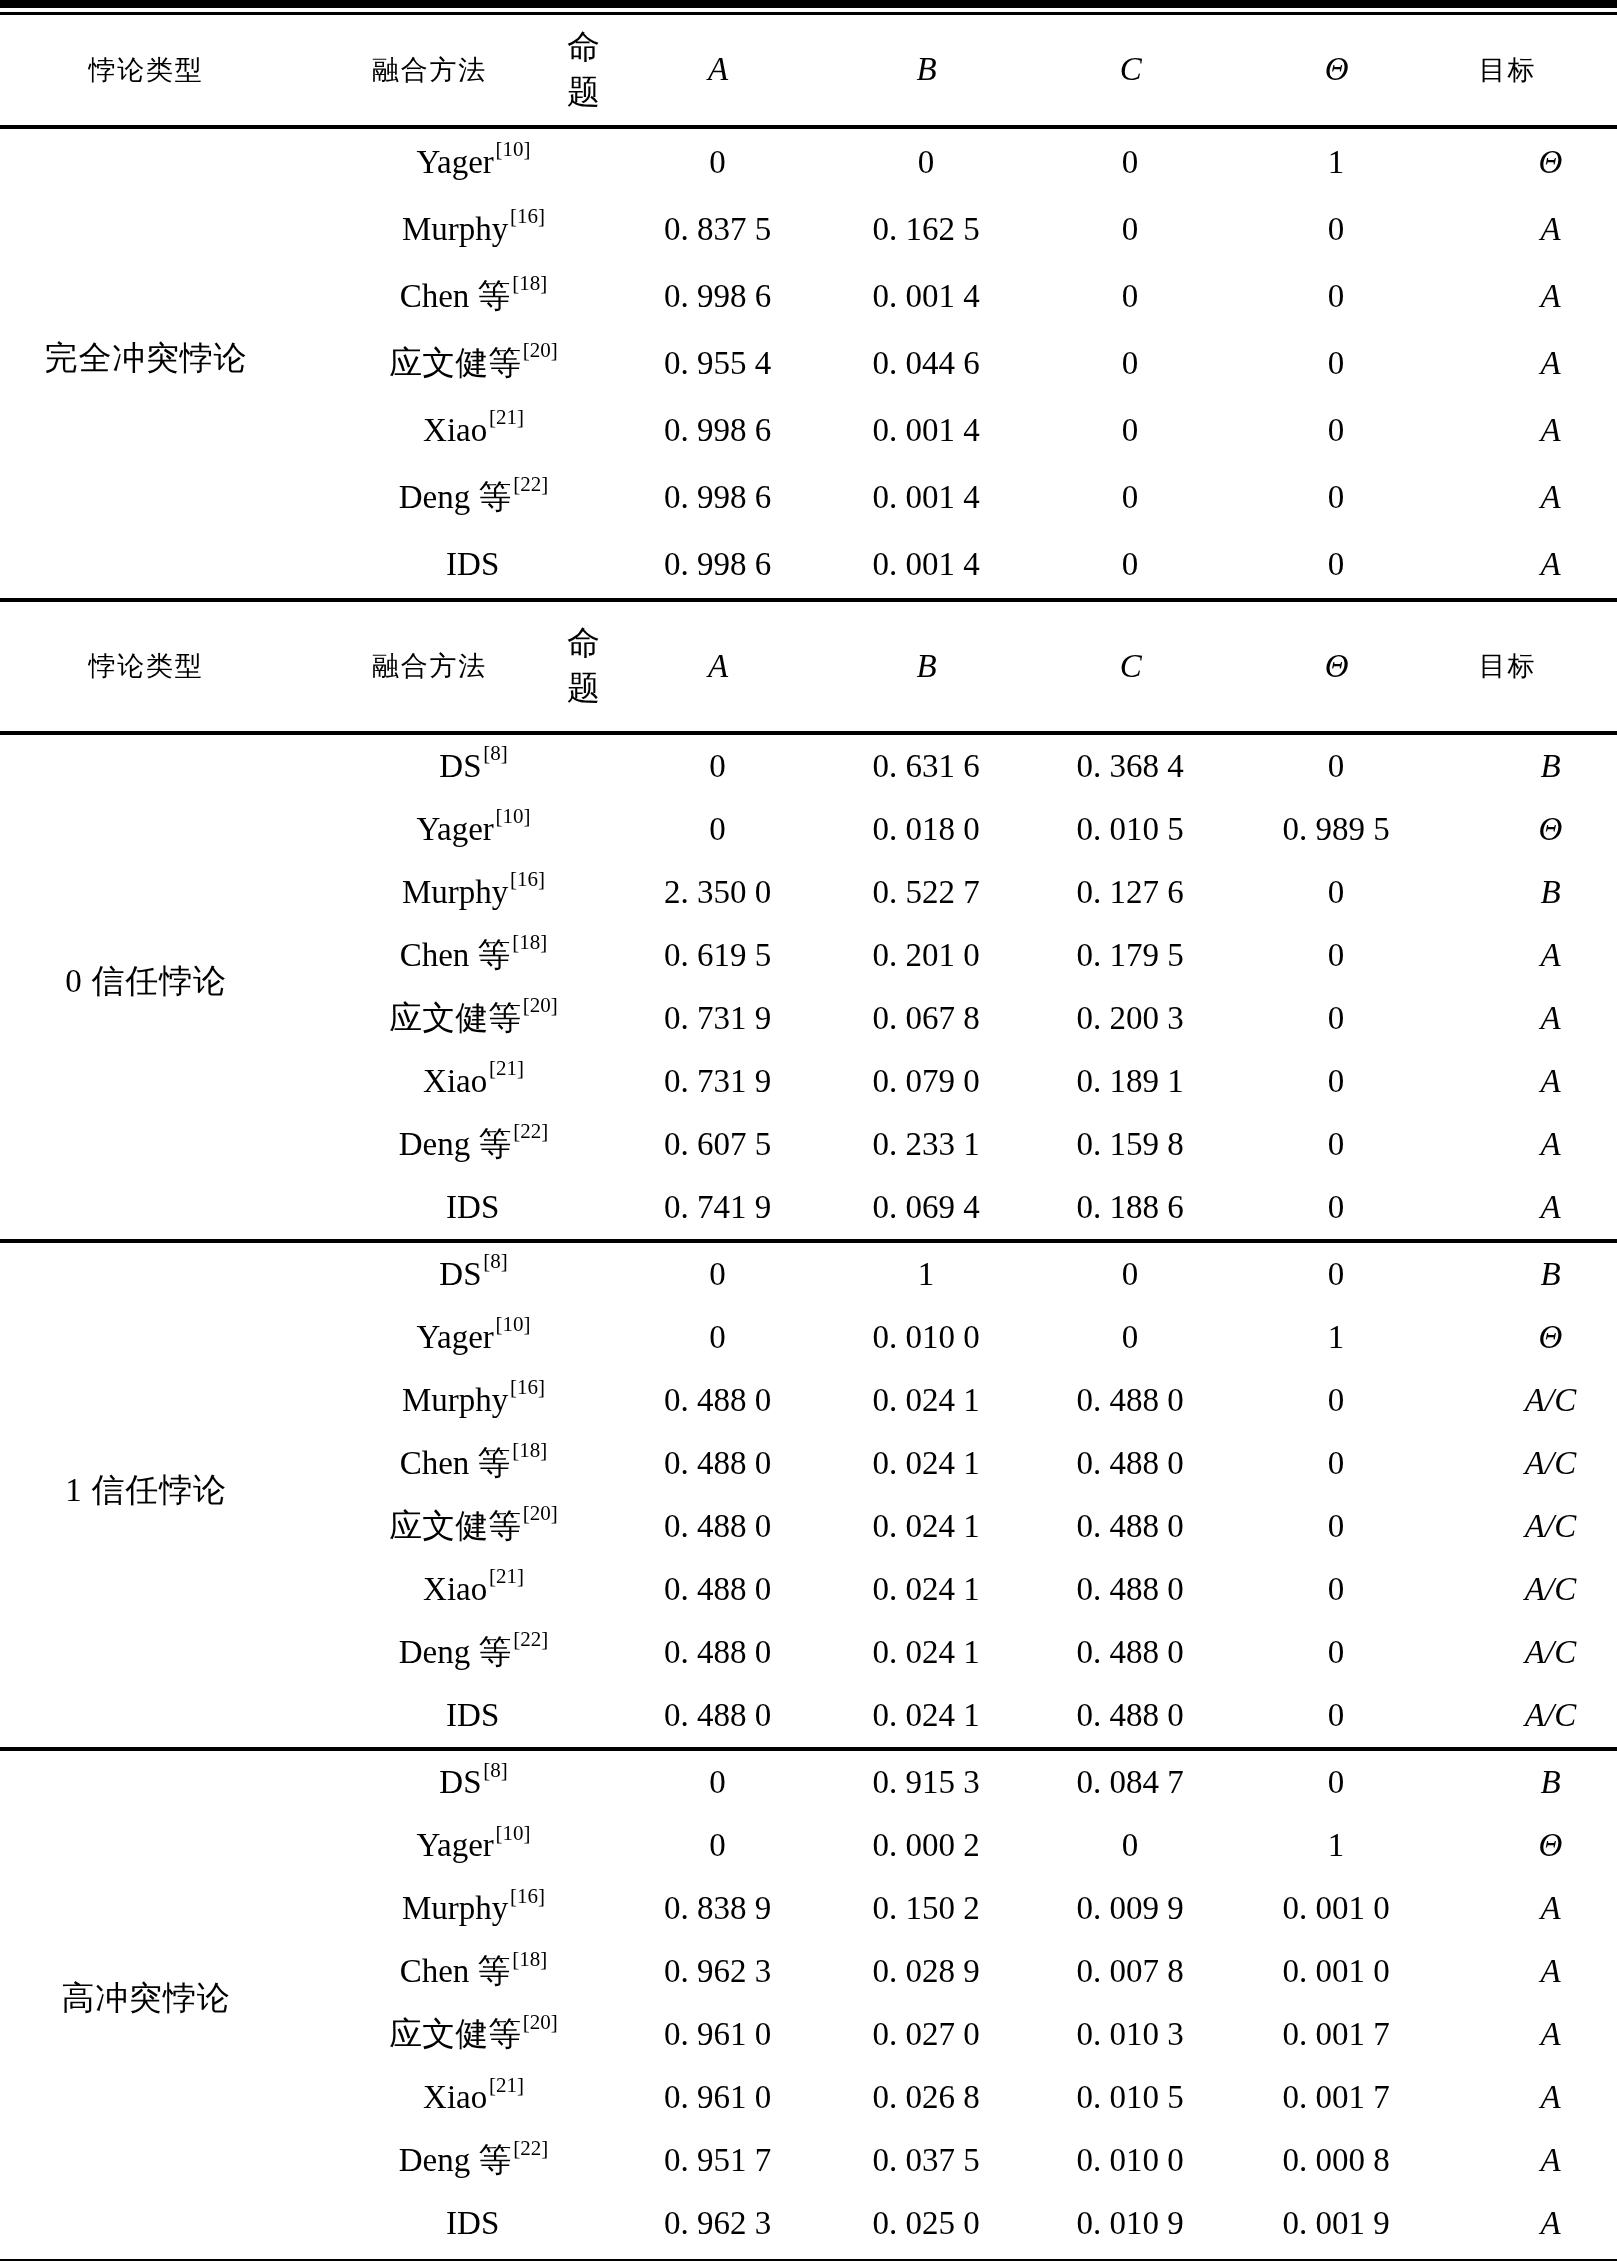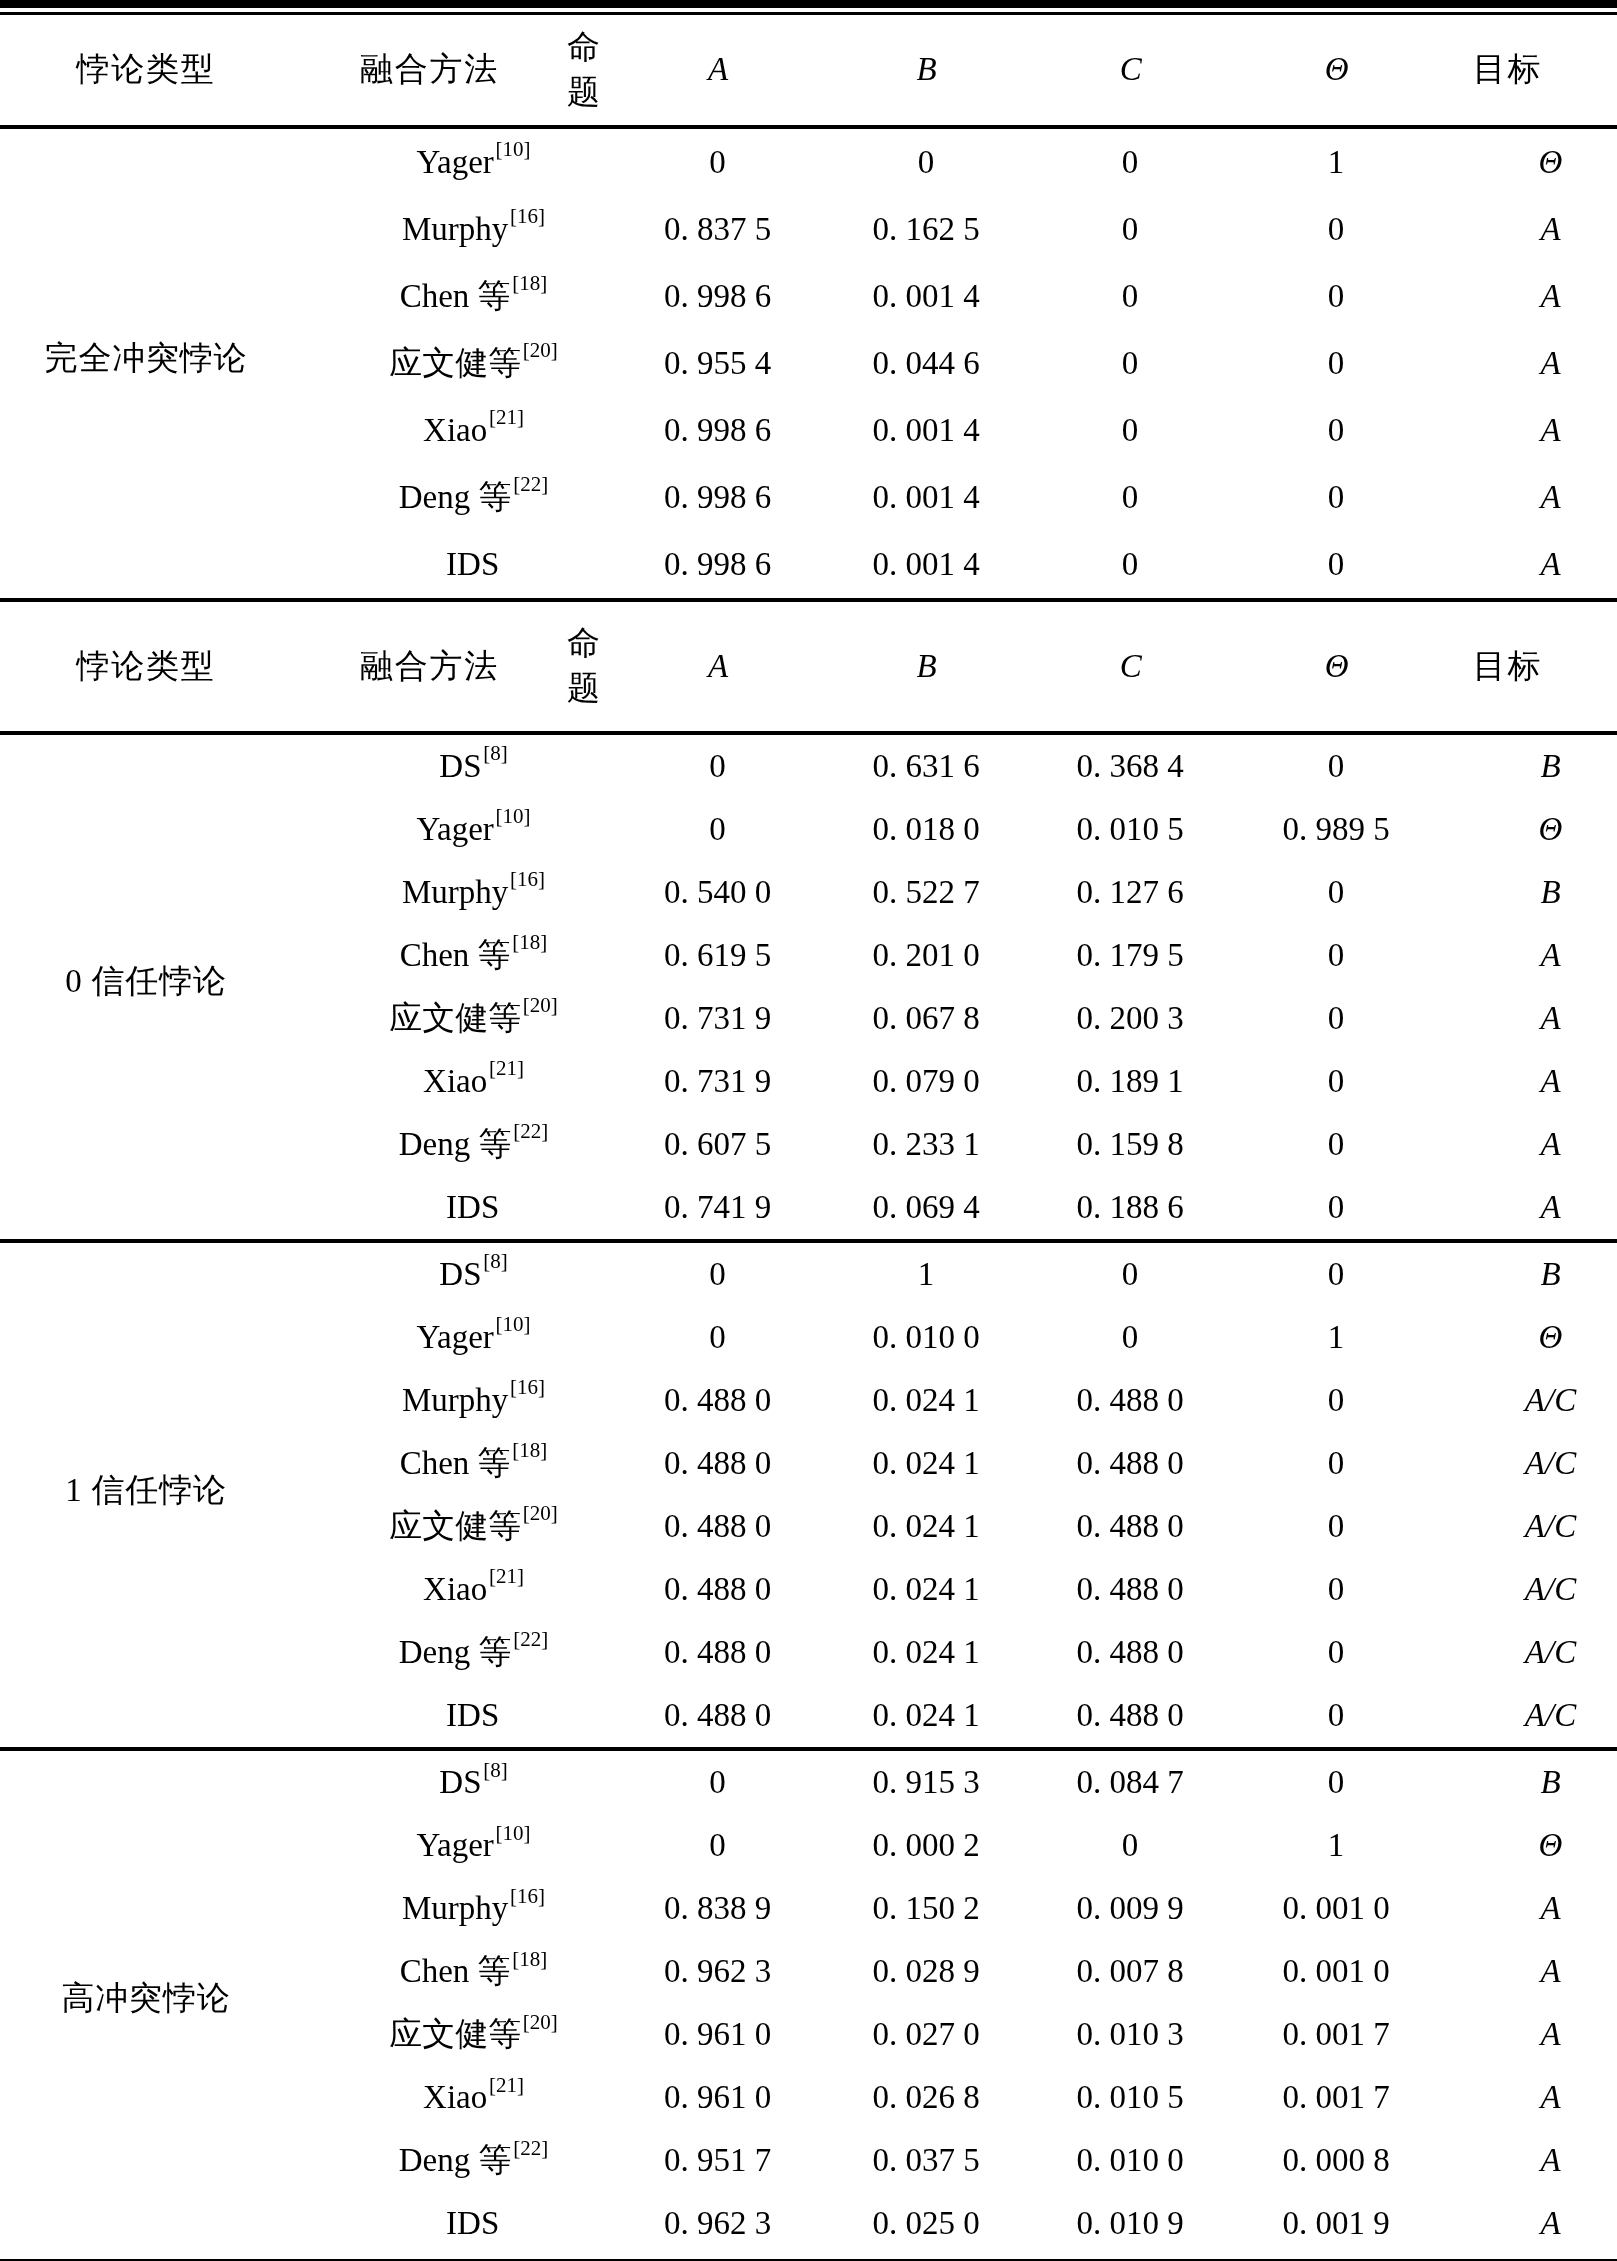--- a/index.html
+++ b/index.html
@@ -24,21 +24,21 @@
   
   .thead {
     display: grid;
     grid-template-columns: 292px 275px 830px 221px;
     height: 110px;
     border-bottom: 4.2px solid #000;
   }
   .thead.thead2 { height: 129px; border-top: 4.2px solid #000; }
   .th {
     display: flex; align-items: center; justify-content: center;
-    font-size: 33px; letter-spacing: 1.7px;
+    font-size: 27px; letter-spacing: 1.7px;
   }
   .prop-group { display: flex; flex-direction: row; height: 100%; }
   .prop-title {
     flex: 1.0; display: flex; align-items: center; justify-content: center;
     font-size: 33px; letter-spacing: 1.7px;
   }
   .prop-line { height: 3.3px; background: #111; margin: 0 5px; }
   .prop-cols {
     flex: 1.15;
     display: grid; grid-template-columns: 213px 204px 204px 208px;
@@ -243,21 +243,21 @@
     <div class="cell num">0. 989 5</div>
     <div class="cell target">Θ</div>
   </div>
 
   <div class="row">
     <div class="cell"></div>
     <div class="cell method">
             <span>Murphy</span>
             <span class="ref">[16]</span>
           </div>
-    <div class="cell num">0. 540 0</div>
+    <div class="cell num">2. 350 0</div>
     <div class="cell num">0. 522 7</div>
     <div class="cell num">0. 127 6</div>
     <div class="cell num">0</div>
     <div class="cell target">B</div>
   </div>
 
   <div class="row">
     <div class="cell"></div>
     <div class="cell method">
             <span>Chen 等</span>

